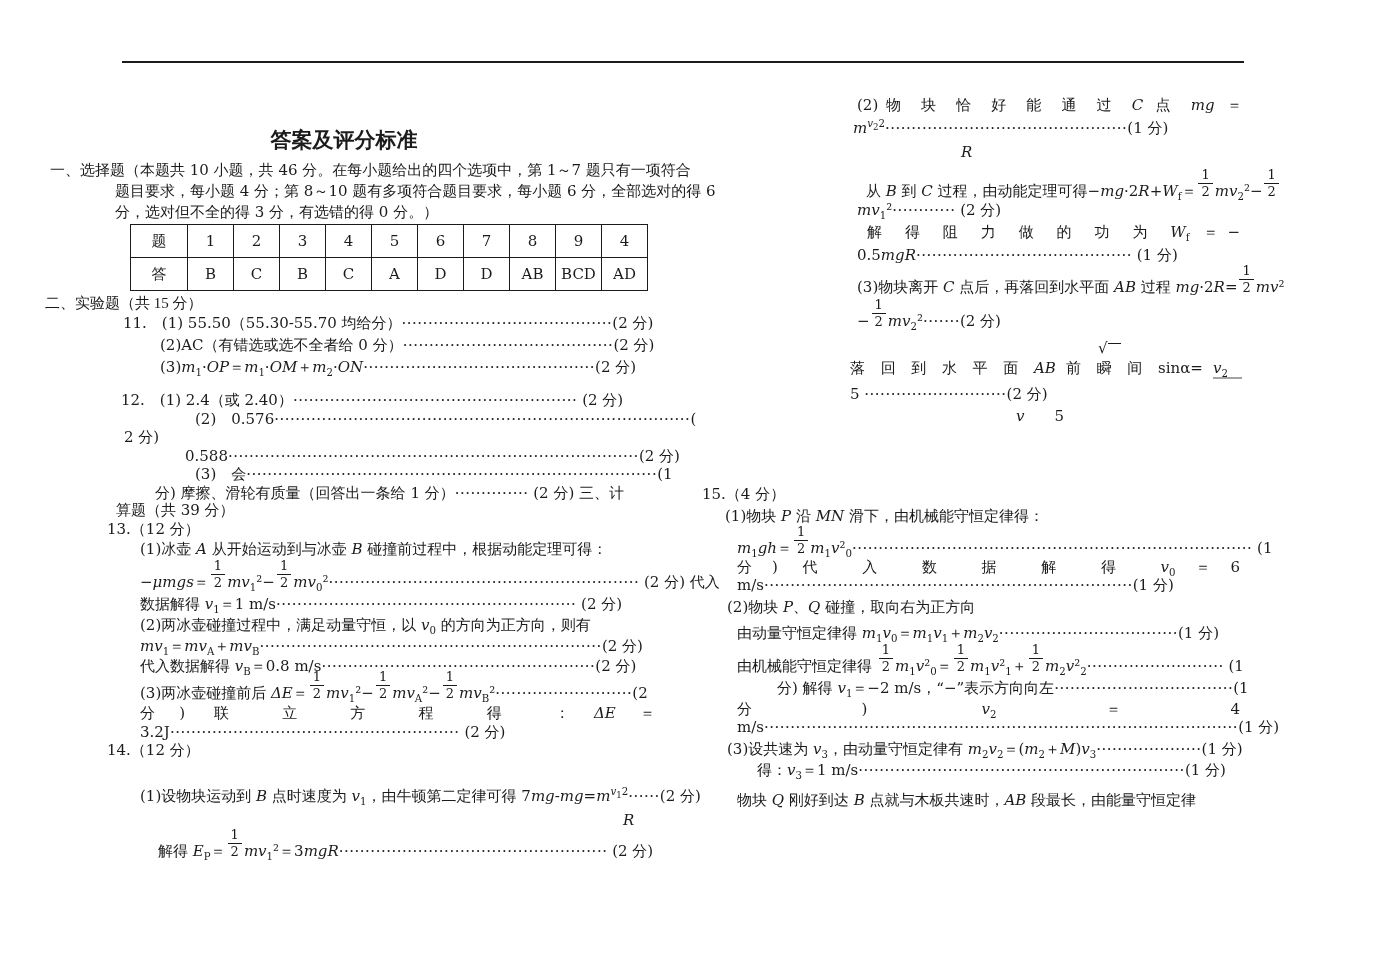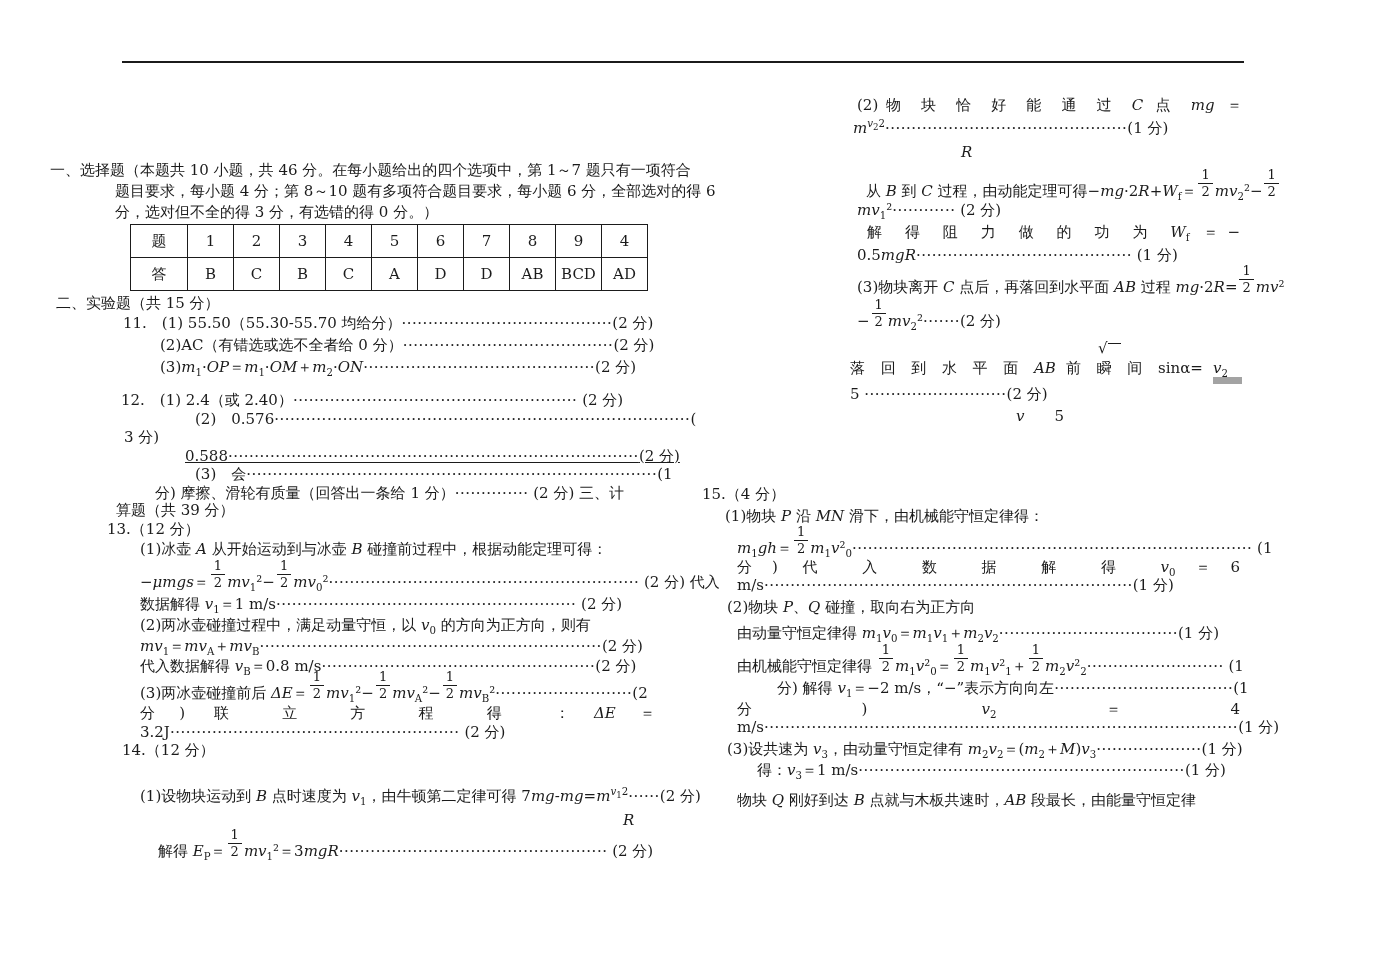--- a/index.html
+++ b/index.html
@@ -13,32 +13,33 @@
   .ln{position:absolute;white-space:nowrap;font-size:15px;line-height:1.35}
   .just{white-space:normal;text-align:justify;text-align-last:justify}
   .ln i{font-style:italic}
   sub,sup{font-size:0.68em;line-height:0}
   sup sub{font-size:0.85em}
   .fr{display:inline-block;vertical-align:baseline;text-align:center;line-height:1.05;
       margin:0 2px;font-size:13px}
   .fr .n{display:block;border-bottom:1px solid #1b1b1b;padding:0 3px 1px}
   .fr .d{display:inline-block;padding-top:1px}
   .dots{letter-spacing:0.5px;color:#222}
-  .ul{border-bottom:7px solid #a3a3a3;padding-right:14px}
+  .ul{border-bottom:2px solid #a3a3a3;padding-right:14px}
   .vin{display:inline-block;width:13px;border-top:1.5px solid #1b1b1b;vertical-align:0.62em}
   table.ans{position:absolute;left:130px;top:224px;border-collapse:collapse}
   .ans td{border:1px solid #1b1b1b;width:45px;height:32px;text-align:center;
           font-size:15px;padding:0;background:#fff}
   .ans td.hd{width:56px}
 </style>
 </head>
 <body>
 
 <div class="page">
   <div class="rule"></div>
+  <div class="title" id="title2">答案及评分标准</div>
   <table class="ans" id="ans-table">
     <tbody>
         <tr>
           <td class="hd">题</td>
           <td>1</td>
           <td>2</td>
           <td>3</td>
           <td>4</td>
           <td>5</td>
           <td>6</td>
@@ -59,42 +60,42 @@
           <td>AB</td>
           <td>BCD</td>
           <td>AD</td>
         </tr>
       </tbody>
   </table>
   <div id="lines-layer">
       <div class="ln" style="left: 50px; top: 160px;">一、选择题（本题共 10 小题，共 46 分。在每小题给出的四个选项中，第 1～7 题只有一项符合</div>
       <div class="ln" style="left: 115px; top: 181px;">题目要求，每小题 4 分；第 8～10 题有多项符合题目要求，每小题 6 分，全部选对的得 6</div>
       <div class="ln" style="left: 115px; top: 202px;">分，选对但不全的得 3 分，有选错的得 0 分。）</div>
-      <div class="ln" style="left: 56px; top: 293px;">二、实验题（共 15 分）</div>
+      <div class="ln" style="left: 45px; top: 293px; font-family: Liberation Serif, serif;">二、实验题（共 15 分）</div>
       <div class="ln" style="left: 123px; top: 313px;">11.　(1) 55.50（55.30-55.70 均给分）<span class="dots">········································</span>(2 分)</div>
       <div class="ln" style="left: 160px; top: 335px;">(2)AC（有错选或选不全者给 0 分）<span class="dots">········································</span>(2 分)</div>
       <div class="ln" style="left: 160px; top: 357px;">(3)<i>m</i><sub>1</sub>·<i>OP</i>＝<i>m</i><sub>1</sub>·<i>OM</i>＋<i>m</i><sub>2</sub>·<i>ON</i><span class="dots">············································</span>(2 分)</div>
       <div class="ln" style="left: 121px; top: 390px;">12.　(1) 2.4（或 2.40）<span class="dots">······················································</span> (2 分)</div>
       <div class="ln" style="left: 195px; top: 409px;">(2)　0.576<span class="dots">···············································································</span>(</div>
-      <div class="ln" style="left: 124px; top: 427px;">3 分)</div>
-      <div class="ln" style="left: 185px; top: 446px; text-decoration: underline;">0.588<span class="dots">··············································································</span>(2 分)</div>
+      <div class="ln" style="left: 124px; top: 427px;">2 分)</div>
+      <div class="ln" style="left: 185px; top: 446px;">0.588<span class="dots">··············································································</span>(2 分)</div>
       <div class="ln" style="left: 195px; top: 464px;">(3)　会<span class="dots">··············································································</span>(1</div>
       <div class="ln" style="left: 124px; top: 483px; margin-left: 31px;">分) 摩擦、滑轮有质量（回答出一条给 1 分）<span class="dots">··············</span> (2 分) 三、计</div>
       <div class="ln" style="left: 116px; top: 500px;">算题（共 39 分）</div>
       <div class="ln" style="left: 107px; top: 519px;">13.（12 分）</div>
       <div class="ln" style="left: 140px; top: 539px;">(1)冰壶 <i>A</i> 从开始运动到与冰壶 <i>B</i> 碰撞前过程中，根据动能定理可得：</div>
       <div class="ln" style="left: 140px; top: 559px;">−<i>μmgs</i>＝<span class="fr"><span class="n">1</span><span class="d">2</span></span><i>mv</i><sub>1</sub>²−<span class="fr"><span class="n">1</span><span class="d">2</span></span><i>mv</i><sub>0</sub>²<span class="dots">···························································</span> (2 分) 代入</div>
       <div class="ln" style="left: 140px; top: 594px;">数据解得 <i>v</i><sub>1</sub>＝1 m/s<span class="dots">·························································</span> (2 分)</div>
       <div class="ln" style="left: 140px; top: 615px;">(2)两冰壶碰撞过程中，满足动量守恒，以 <i>v</i><sub>0</sub> 的方向为正方向，则有</div>
       <div class="ln" style="left: 140px; top: 636px;"><i>mv</i><sub>1</sub>＝<i>mv</i><sub>A</sub>＋<i>mv</i><sub>B</sub><span class="dots">·································································</span>(2 分)</div>
       <div class="ln" style="left: 140px; top: 656px; text-align: right;">代入数据解得 <i>v</i><sub>B</sub>＝0.8 m/s<span class="dots">····················································</span>(2 分)</div>
       <div class="ln" style="left: 140px; top: 670px;">(3)两冰壶碰撞前后 <i>ΔE</i>＝<span class="fr"><span class="n">1</span><span class="d">2</span></span><i>mv</i><sub>1</sub>²−<span class="fr"><span class="n">1</span><span class="d">2</span></span><i>mv</i><sub>A</sub>²−<span class="fr"><span class="n">1</span><span class="d">2</span></span><i>mv</i><sub>B</sub>²<span class="dots">··························</span>(2</div>
       <div class="ln just" style="left: 140px; top: 703px; width: 515px;">分) 联 立 方 程 得 ：<i>ΔE</i>＝</div>
       <div class="ln" style="left: 140px; top: 722px;">3.2J<span class="dots">·······················································</span> (2 分)</div>
-      <div class="ln" style="left: 122px; top: 740px;">14.（12 分）</div>
+      <div class="ln" style="left: 107px; top: 740px;">14.（12 分）</div>
       <div class="ln" style="left: 140px; top: 786px;">(1)设物块运动到 <i>B</i> 点时速度为 <i>v</i><sub>1</sub>，由牛顿第二定律可得 7<i>mg</i>-<i>mg</i>=<i>m</i><sup><i>v</i><sub>1</sub>2</sup><span class="dots">······</span>(2 分)</div>
       <div class="ln" style="left: 623px; top: 810px;"><i>R</i></div>
       <div class="ln" style="left: 158px; top: 828px;">解得 <i>E</i><sub>P</sub>＝<span class="fr"><span class="n">1</span><span class="d">2</span></span><i>mv</i><sub>1</sub>²＝3<i>mgR</i><span class="dots">···················································</span> (2 分)</div>
       <div class="ln just" style="left: 857px; top: 95px; width: 385px;">(2)物 块 恰 好 能 通 过 <i>C</i> 点 <i>mg</i> ＝</div>
       <div class="ln" style="left: 853px; top: 118px;"><i>m</i><sup><i>v</i><sub>2</sub>2</sup><span class="dots">··············································</span>(1 分)</div>
       <div class="ln" style="left: 961px; top: 142px;"><i>R</i></div>
       <div class="ln" style="left: 866px; top: 168px;">从 <i>B</i> 到 <i>C</i> 过程，由动能定理可得−<i>mg</i>·2<i>R</i>+<i>W</i><sub>f</sub>＝<span class="fr"><span class="n">1</span><span class="d">2</span></span><i>mv</i><sub>2</sub>²−<span class="fr"><span class="n">1</span><span class="d">2</span></span></div>
       <div class="ln" style="left: 857px; top: 200px;"><i>mv</i><sub>1</sub>²<span class="dots">············</span> (2 分)</div>
       <div class="ln just" style="left: 867px; top: 222px; width: 373px;">解 得 阻 力 做 的 功 为 <i>W</i><sub>f</sub> ＝−</div>
       <div class="ln" style="left: 857px; top: 245px;">0.5<i>mgR</i><span class="dots">·········································</span> (1 分)</div>

